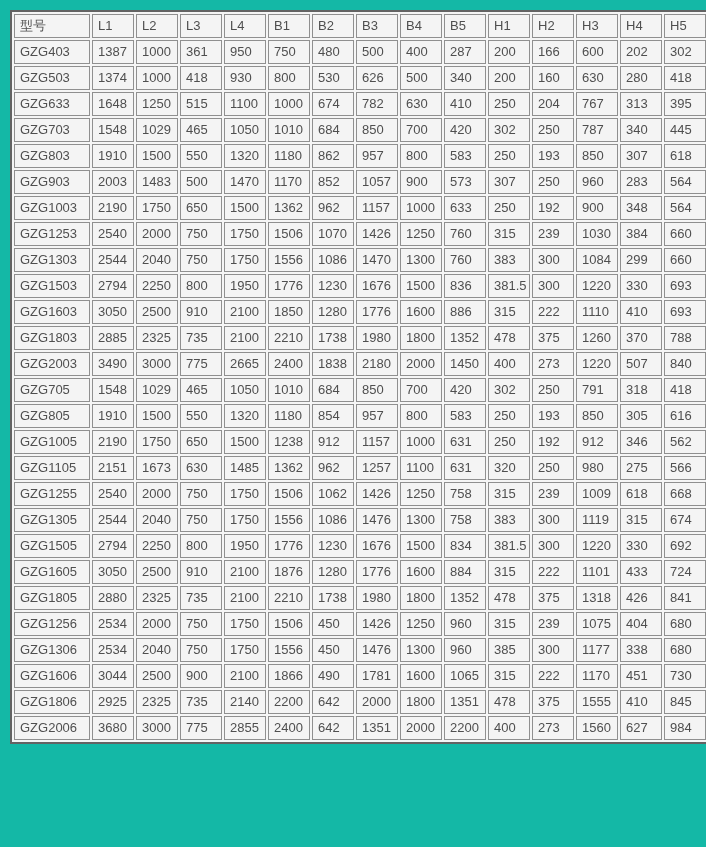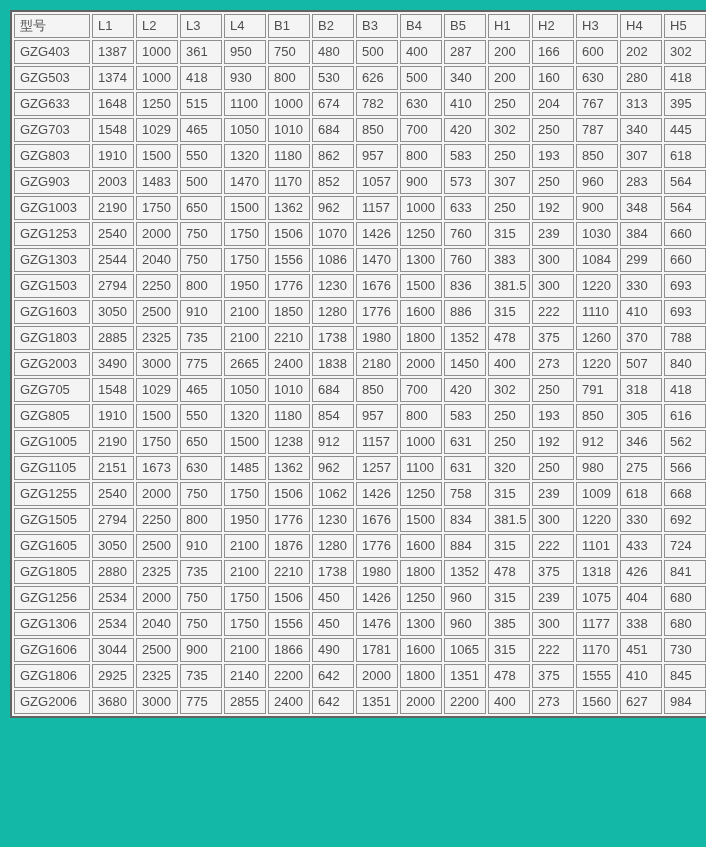--- a/index.html
+++ b/index.html
@@ -368,20 +368,37 @@
           <td>1426</td>
           <td>1250</td>
           <td>758</td>
           <td>315</td>
           <td>239</td>
           <td>1009</td>
           <td>618</td>
           <td>668</td>
         </tr>
         <tr>
+          <td>GZG1305</td>
+          <td>2544</td>
+          <td>2040</td>
+          <td>750</td>
+          <td>1750</td>
+          <td>1556</td>
+          <td>1086</td>
+          <td>1476</td>
+          <td>1300</td>
+          <td>758</td>
+          <td>383</td>
+          <td>300</td>
+          <td>1119</td>
+          <td>315</td>
+          <td>674</td>
+        </tr>
+        <tr>
           <td>GZG1505</td>
           <td>2794</td>
           <td>2250</td>
           <td>800</td>
           <td>1950</td>
           <td>1776</td>
           <td>1230</td>
           <td>1676</td>
           <td>1500</td>
           <td>834</td>

